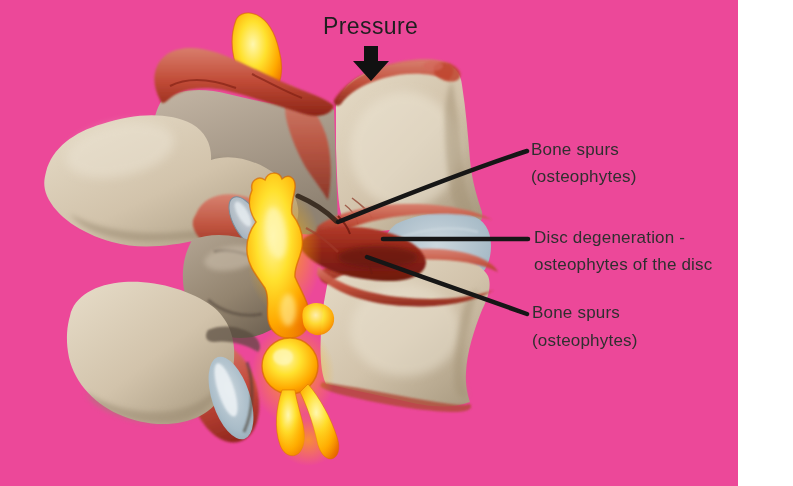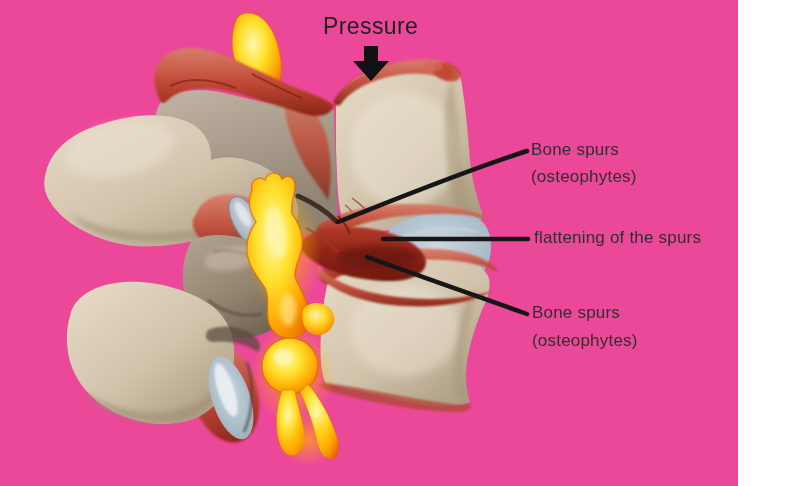--- a/index.html
+++ b/index.html
@@ -177,21 +177,22 @@
   </svg>
 
   <div class="pressure">Pressure</div>
 
   <div class="callout" id="cal-bone-spurs-upper">
     <div>Bone spurs</div>
     <div>(osteophytes)</div>
   </div>
 
   <div class="callout" id="cal-disc-degeneration">
-    <div>flattening of the spurs</div>
+    <div>Disc degeneration -</div>
+    <div>osteophytes of the disc</div>
   </div>
 
   <div class="callout" id="cal-bone-spurs-lower">
     <div>Bone spurs</div>
     <div>(osteophytes)</div>
   </div>
 
 </div>
 
 </body></html>

